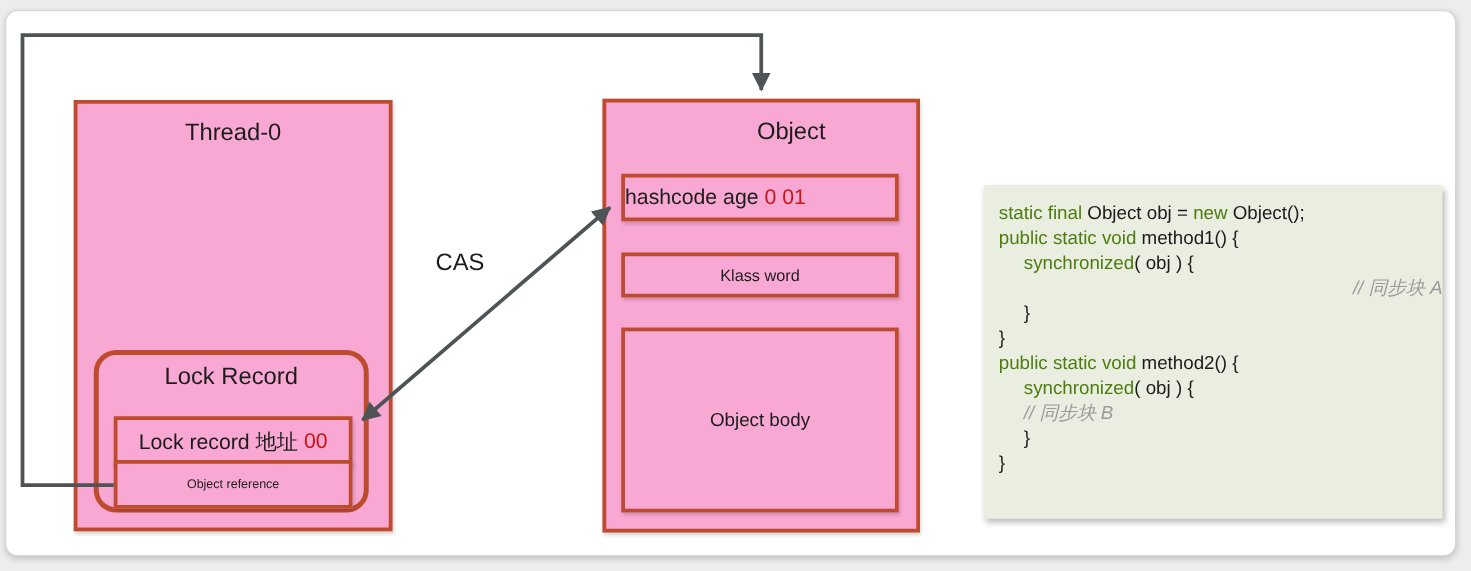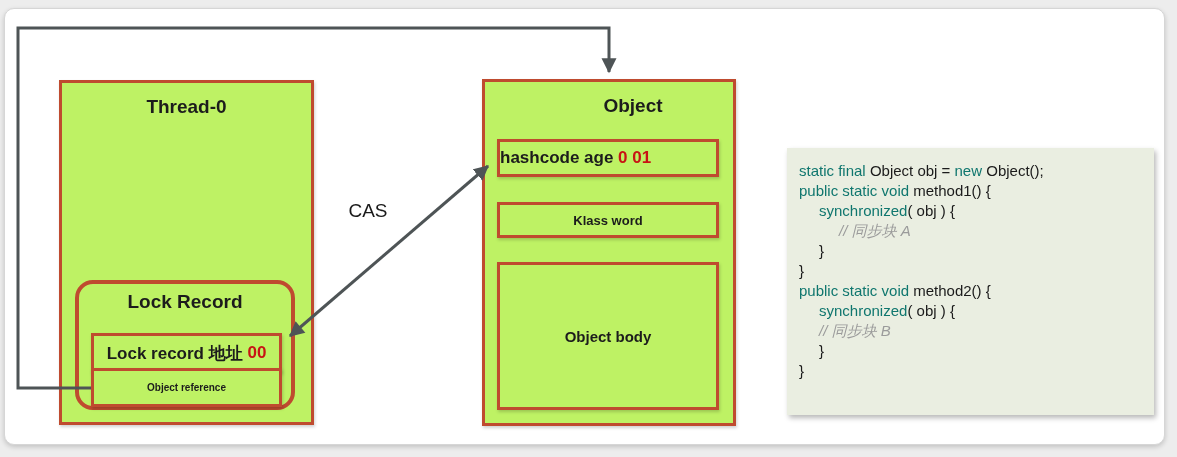--- a/index.html
+++ b/index.html
@@ -14,23 +14,22 @@
 
   .card {
     position:absolute; left:4px; top:8px; width:1161px; height:437px;
     background:#ffffff; border:1px solid #d6d6d6; border-radius:10px;
     box-shadow:0 2px 5px rgba(0,0,0,0.18);
   }
 
   svg.overlay { position:absolute; left:0; top:0; width:1177px; height:457px; pointer-events:none; }
 
   .redbox {
-    position:absolute; border:3px solid #bf4b2f; background:#bef264;
+    position:absolute; border:3px solid #bf4b2f; background:#f9a8d4;
     box-shadow:1px 2px 3px rgba(0,0,0,0.18);
-    font-weight:bold;
   }
 
   .thread-box   { left:59px;  top:80px;  width:255px; height:345px; }
   .object-box   { left:482px; top:79px;  width:254px; height:347px;padding-left:48px; }
 
   .box-title {
     text-align:center; padding-top:13px; font-size:19px; color:#1c1c1c;
   }
 
   .lockrec-wrap { left:75px; top:280px; width:220px; height:130px; border-width:4px; border-radius:18px; box-shadow:none; }
@@ -50,21 +49,21 @@
     position:absolute; left:340px; top:200px; width:56px;
     text-align:center; font-size:19px; color:#1a1a1a;
   }
 
   .code-block {
     position:absolute; left:787px; top:148px; width:367px; height:267px;
     background:#eaeee1; box-shadow:2px 3px 5px rgba(0,0,0,0.28);
     padding:13px 0 0 12px; font-size:15px; line-height:20px; color:#1b1b1b;
   }
   .code-line { white-space:pre; }
-  .code-line span.kw { color:#0f766e; }
+  .code-line span.kw { color:#4d7c0f; }
   .code-line span.pl { color:#1b1b1b; }
   .code-line span.cm { color:#9b9b9b; font-style:italic; }
 </style>
 </head>
 <body>
 
 <div id="stage">
 
   <div class="card"></div>
 
@@ -116,21 +115,21 @@
 
     <polyline points="91,388 18,388 18,28 609,28 609,72" fill="none" stroke="#4e5456" stroke-width="3" marker-end="url(#arw)"></polyline>
 
     <line x1="290" y1="336" x2="488" y2="166" stroke="#4e5456" stroke-width="3" marker-start="url(#arw-start)" marker-end="url(#arw)"></line>
   </svg>
 
   <div class="code-block">
       <div class="code-line" style="padding-left: 0px;"><span class="kw">static final </span><span class="pl">Object obj = </span><span class="kw">new</span><span class="pl"> Object();</span></div>
       <div class="code-line" style="padding-left: 0px;"><span class="kw">public static void</span><span class="pl"> method1() {</span></div>
       <div class="code-line" style="padding-left: 20px;"><span class="kw">synchronized</span><span class="pl">( obj ) {</span></div>
-      <div class="code-line" style="padding-left: 40px;"><span class="cm">// 同步块 A</span></div>
+      <div class="code-line" style="padding-left: 40px; text-align: right;"><span class="cm">// 同步块 A</span></div>
       <div class="code-line" style="padding-left: 20px;"><span class="pl">}</span></div>
       <div class="code-line" style="padding-left: 0px;"><span class="pl">}</span></div>
       <div class="code-line" style="padding-left: 0px;"><span class="kw">public static void</span><span class="pl"> method2() {</span></div>
       <div class="code-line" style="padding-left: 20px;"><span class="kw">synchronized</span><span class="pl">( obj ) {</span></div>
       <div class="code-line" style="padding-left: 20px;"><span class="cm">// 同步块 B</span></div>
       <div class="code-line" style="padding-left: 20px;"><span class="pl">}</span></div>
       <div class="code-line" style="padding-left: 0px;"><span class="pl">}</span></div>
     </div>
 
 </div>

